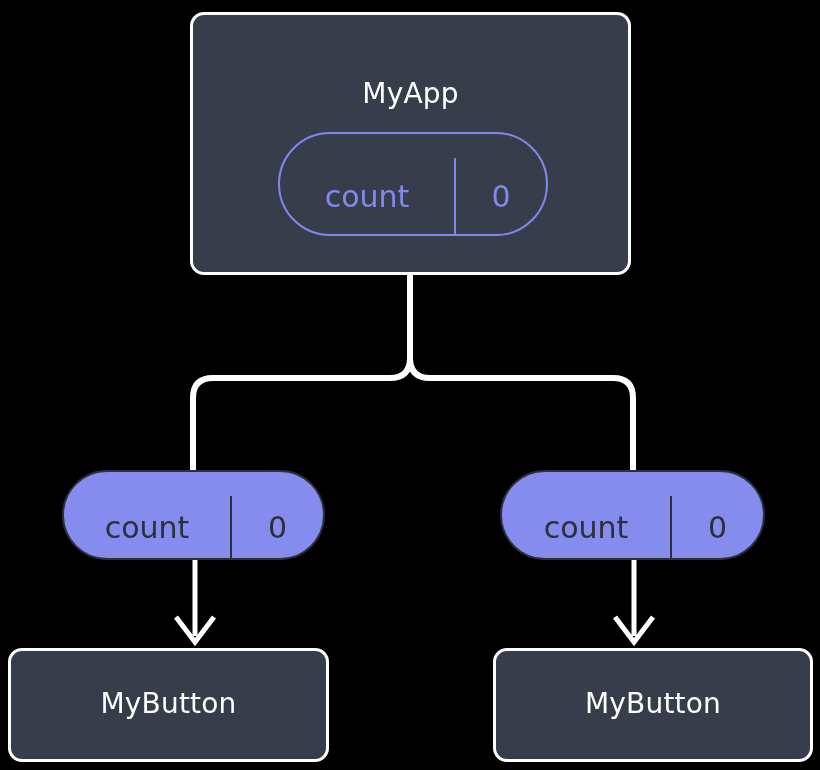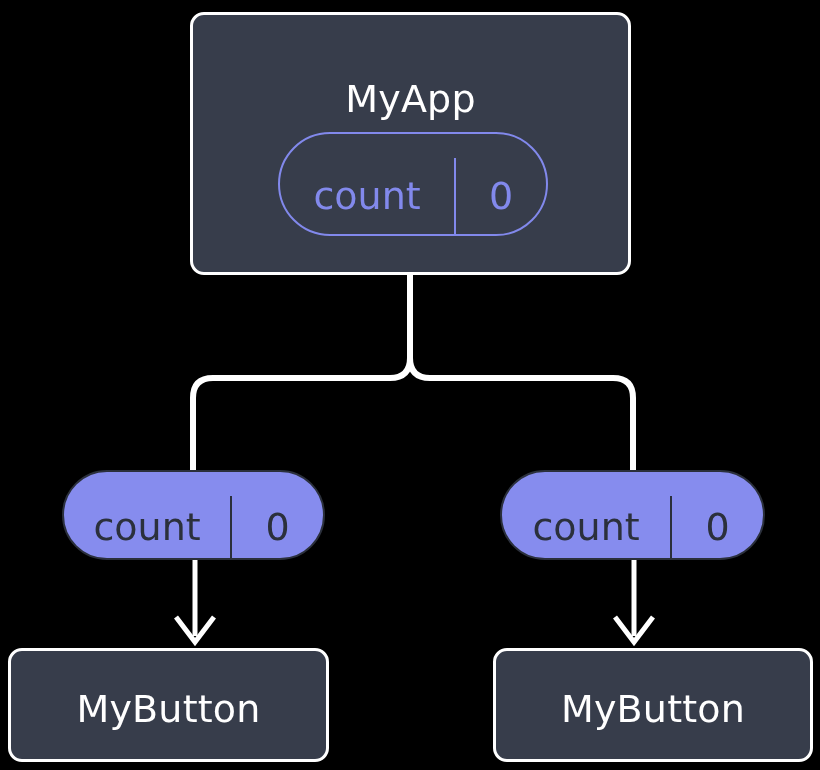--- a/index.html
+++ b/index.html
@@ -33,40 +33,40 @@
     background: #373D4B;
     border: 3px solid #FFFFFF;
     border-radius: 14px;
   }
   .node-title {
     position: absolute;
     left: 0;
     width: 100%;
     text-align: center;
     color: #FFFFFF;
-    font-size: 38px;
+    font-size: 28px;
     font-weight: 400;
     letter-spacing: 0.2px;
     white-space: nowrap;
   }
 
   
   .pill {
     position: absolute;
     box-sizing: border-box;
     display: flex;
     align-items: stretch;
     border-radius: 999px;
     overflow: hidden;
   }
   .pill-key, .pill-val {
     display: flex;
     align-items: center;
     justify-content: center;
-    font-size: 38px;
+    font-size: 30px;
     font-weight: 400;
     white-space: nowrap;
     margin-top: 24px;
   }
 
   
   .pill.outlined {
     background: transparent;
     border: 2px solid #8289EC;
   }

